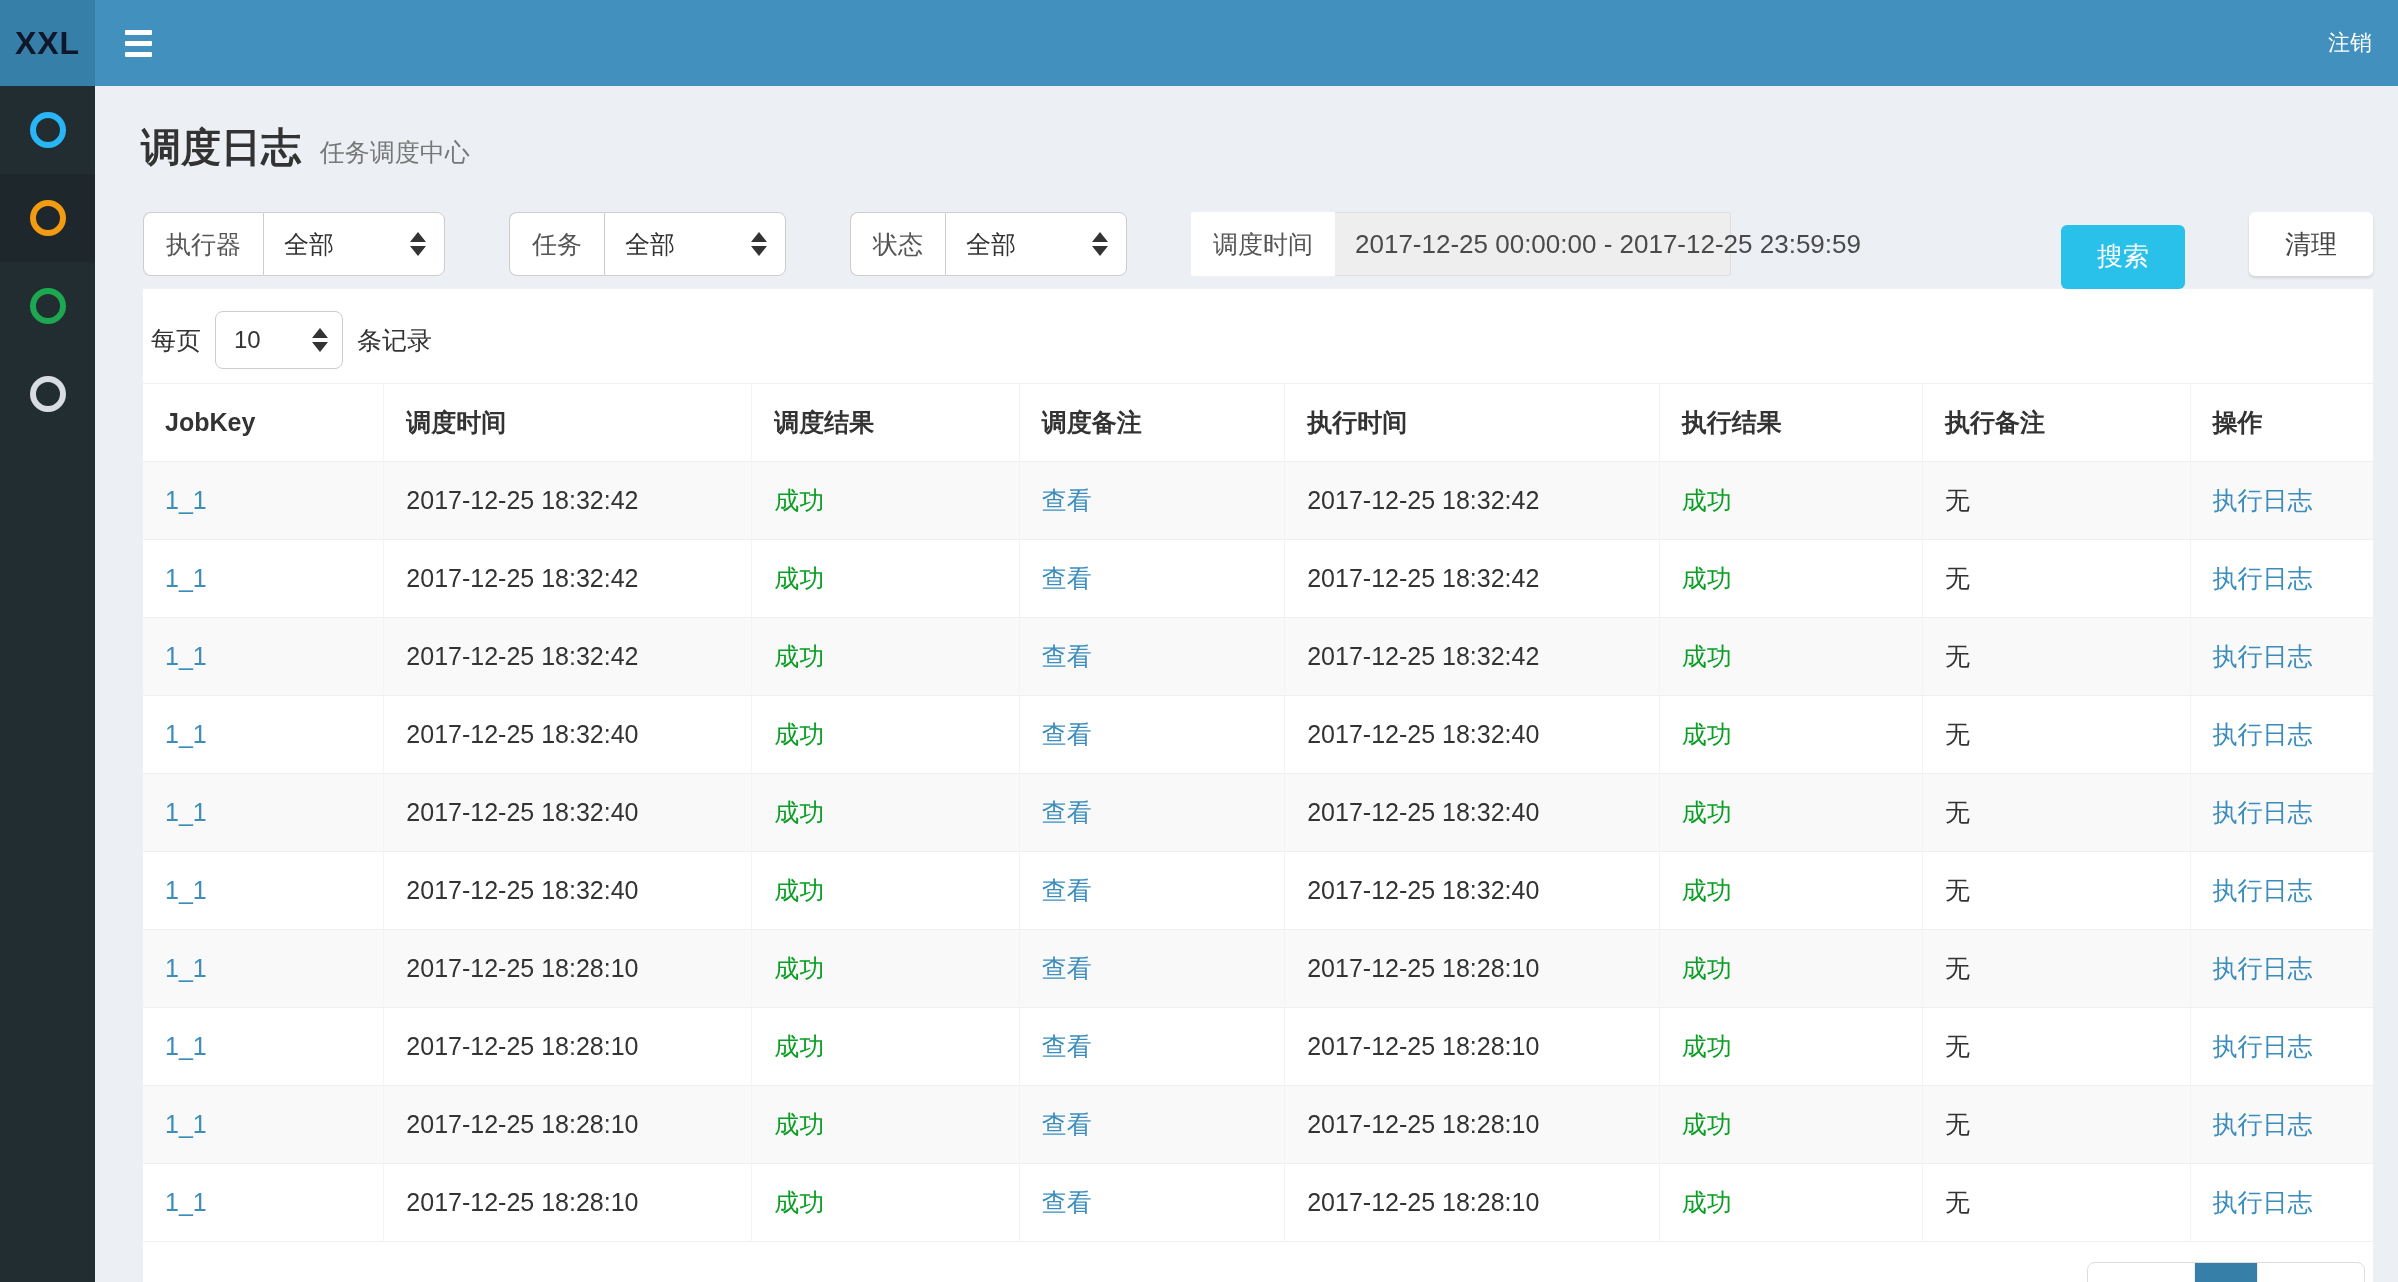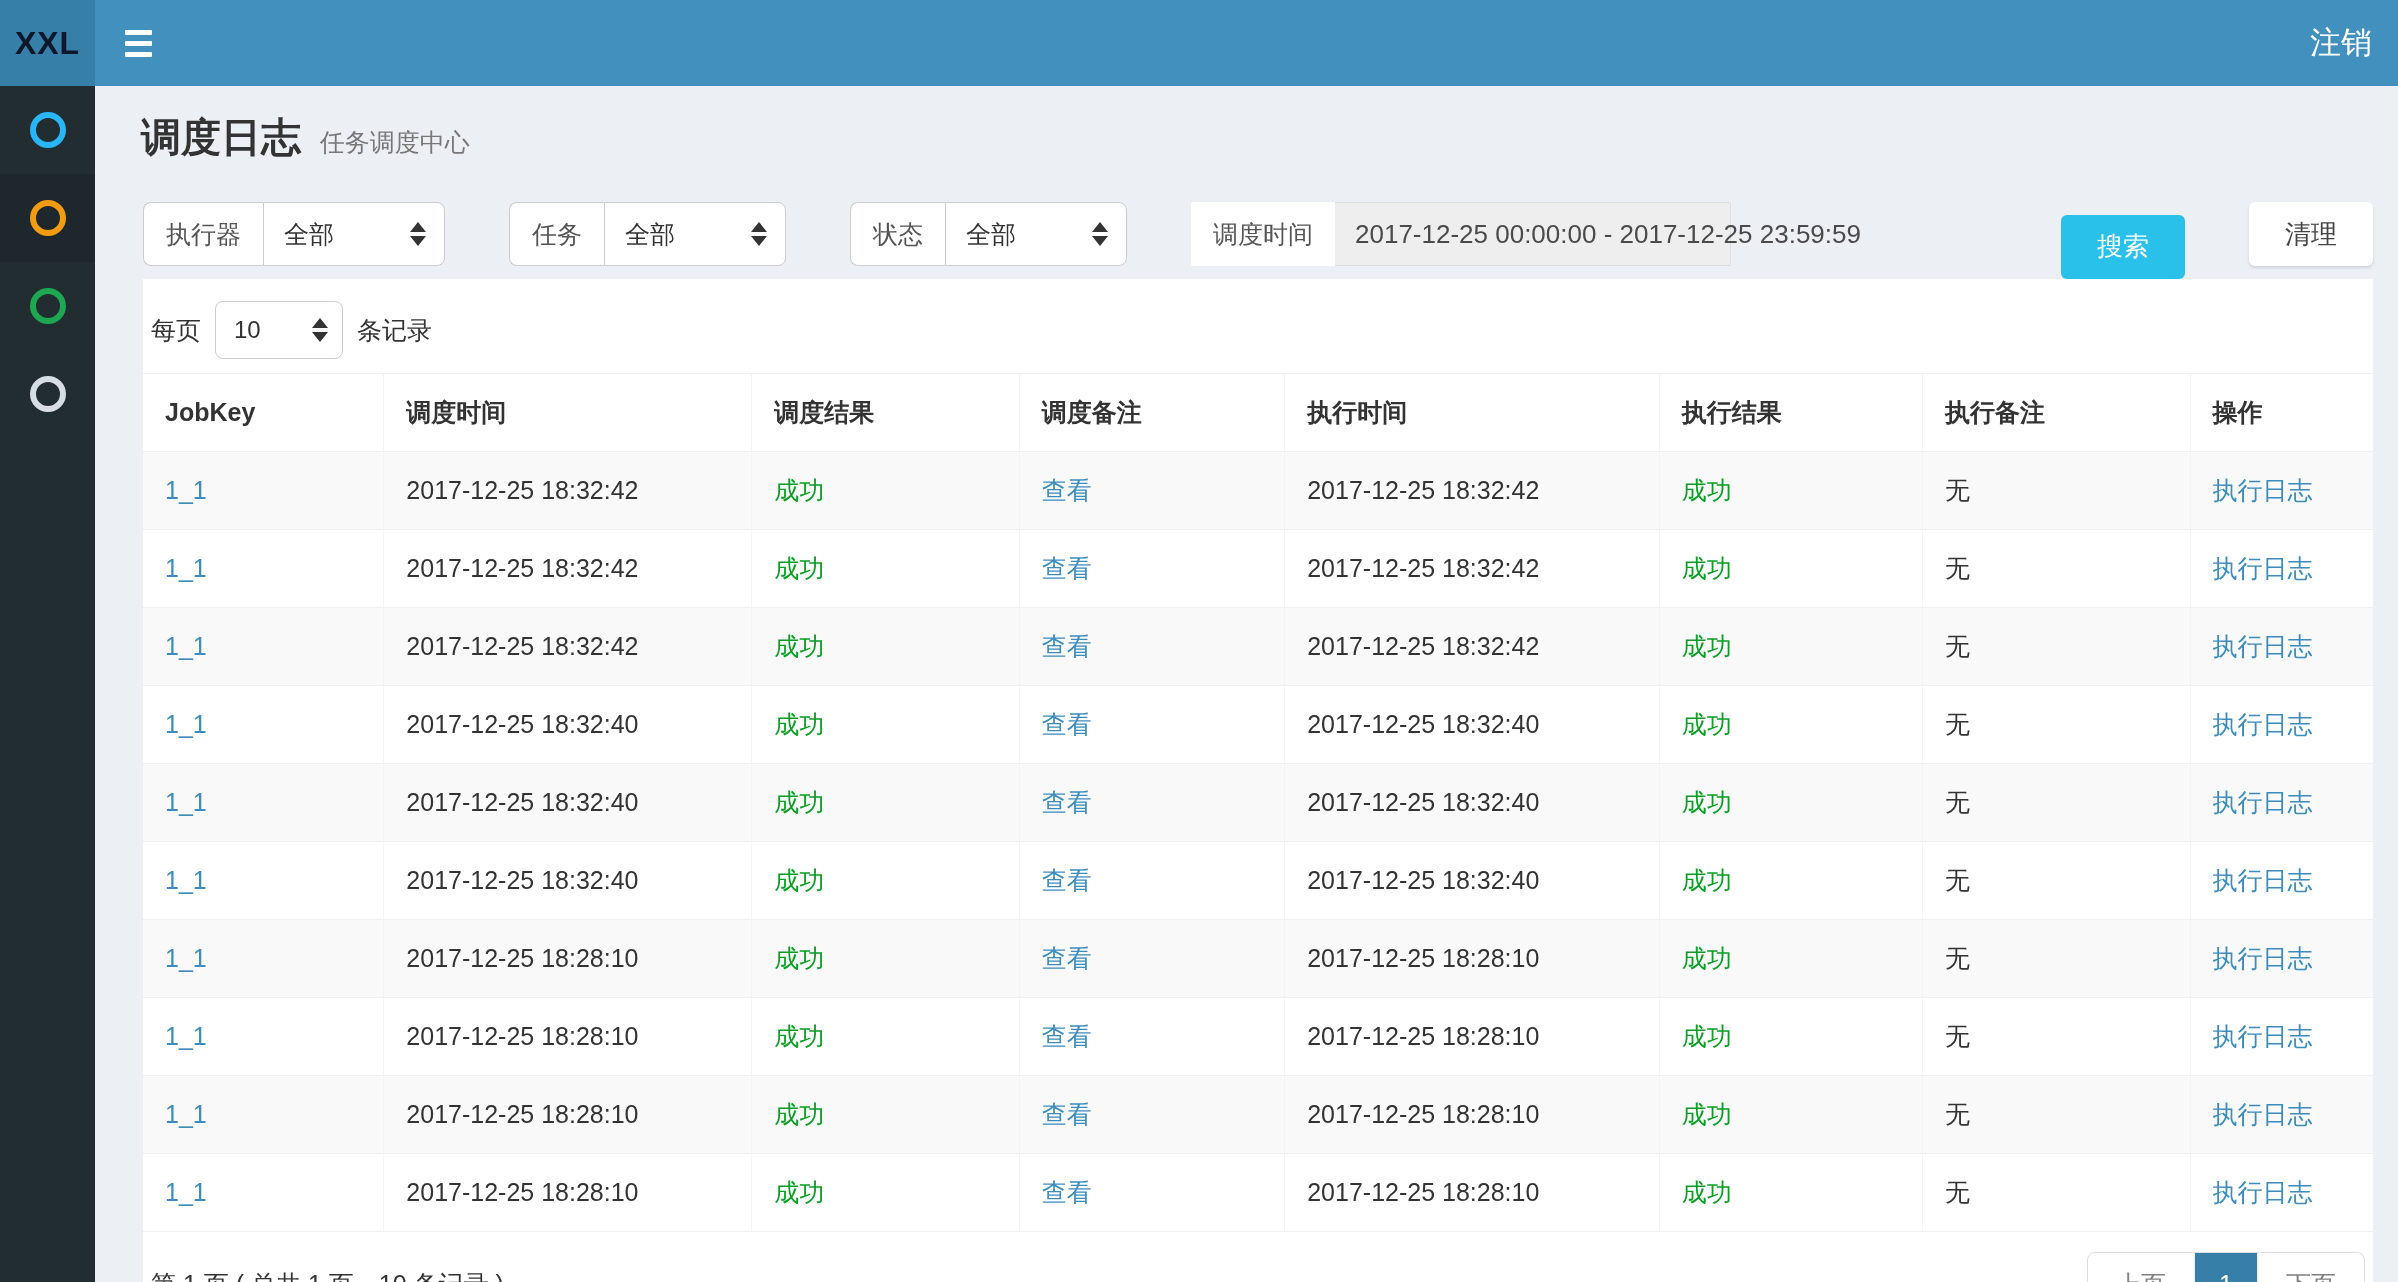--- a/index.html
+++ b/index.html
@@ -11,30 +11,30 @@
     font-size:24px;
   }
 
   
   .navbar { position:absolute; top:0; left:0; width:2398px; height:86px; background:var(--navbar,#4190bd); display:flex; }
   .logo { width:95px; height:86px; background:var(--logo-bg,#367fa9); color:#0f172a;
           font-weight:bold; font-size:32px; display:flex; align-items:center; justify-content:center; letter-spacing:1px; }
   .nav-rest { flex:1; display:flex; align-items:center; justify-content:space-between; }
   .hamburger { padding:0 30px; height:86px; display:flex; flex-direction:column; justify-content:center; gap:6px; cursor:pointer; }
   .hamburger i { display:block; width:27px; height:5px; background:#fff; border-radius:1px; }
-  .logout { color:#fff; font-size:31px; padding:16px 26px; height:86px; display:flex; align-items:center; cursor:pointer; }
+  .logout { color:#fff; font-size:22px; padding:16px 26px; height:86px; display:flex; align-items:center; cursor:pointer; }
 
   
   .sidebar { position:absolute; top:86px; left:0; width:95px; height:1196px; background:var(--sidebar-bg,#222d32); }
   .side-item { width:95px; height:88px; display:flex; align-items:center; justify-content:center; cursor:pointer; }
   .side-item.active { background:var(--sidebar-active-bg,#1e282c); }
   .ring { width:36px; height:36px; border-radius:50%; border:6px solid #fff; }
 
   
-  .content { position:absolute; top:86px; left:95px; width:2303px; height:1196px; padding:8px 25px 0 26px; }
+  .content { position:absolute; top:86px; left:95px; width:2303px; height:1196px; padding:18px 25px 0 26px; }
   .page-header { padding:16px 0 22px 20px; }
   .page-title { font-size:40px; font-weight:bold; color:#333; display:inline; }
   .page-subtitle { font-size:25px; color:#777; display:inline; margin-left:12px; }
 
   
   .filter-row { display:flex; align-items:center; margin:14px 0 12px 22px; height:66px;justify-content:space-between; }
   .igroup { display:flex; height:64px; }
   .iaddon { background:#fff; border:1px solid #ccc; border-right:none; border-radius:8px 0 0 8px;
             display:flex; align-items:center; padding:0 22px; color:#555; font-size:25px; white-space:nowrap; }
   .iselect { background:#fff; border:1px solid #ccc; border-radius:0 8px 8px 0; display:flex; align-items:center;

